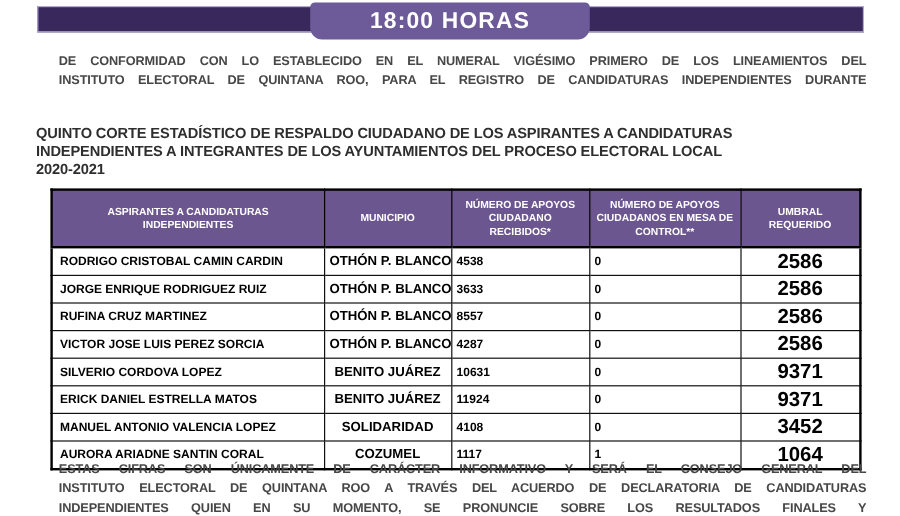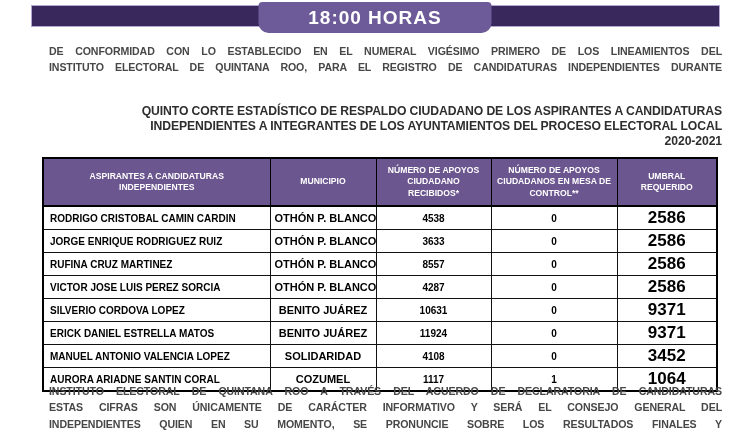--- a/index.html
+++ b/index.html
@@ -29,42 +29,42 @@
     text-align:justify; line-height:16.3px;
     font-weight:bold; font-size:10.6px; color:#474747; letter-spacing:-0.1px;
   }
   .para .line.stretch { text-align-last:justify; }
   .intro  { top:43px; }
   .footer { top:383px; }
 
   
   .title { position:absolute; top:104px; left:30px; right:28px; }
   .title .line {
-    text-align:right; line-height:15px;
+    text-align:left; line-height:15px;
     font-weight:bold; font-size:12.2px; color:#2e2e2e; letter-spacing:-0.1px;
   }
 
   
   .table-wrap { position:absolute; top:157px; left:42px; }
   table { border-collapse:collapse; width:674px; table-layout:fixed; border:2px solid #000; }
   th {
     background:#6c5690; color:#ffffff; font-weight:bold; font-size:8.6px;
     border:1px solid #000; border-bottom:2px solid #000;
     text-align:center; vertical-align:middle; padding:3px 5px; line-height:1.3;
   }
   thead tr { height:48px; }
   th.h-asp { padding:3px 26px; }
   td {
     border:1px solid #111; font-weight:bold; font-size:10px; color:#000;
     padding:1px 4px; height:15px; white-space:nowrap; overflow:hidden;
     vertical-align:middle;
   }
   td.c-name { text-align:left; padding-left:6px; }
   td.c-mun  { text-align:center; font-size:11px; }
-  td.c-num  { text-align:center; }
+  td.c-num  { text-align:left; }
   td.c-umb  { text-align:center; font-size:17px; }
 </style>
 </head>
 <body>
 
 <div class="page">
 
   <div class="bar"></div>
   <div class="tab">
     <span class="time">18:00 HORAS</span>
@@ -163,18 +163,18 @@
       <td class="c-mun">COZUMEL</td>
       <td class="c-num">1117</td>
       <td class="c-num">1</td>
       <td class="c-umb">1064</td>
     </tr>
   </tbody>
     </table>
   </div>
 
   <div class="para footer">
+    <div class="line stretch">ESTAS CIFRAS SON ÚNICAMENTE DE CARÁCTER INFORMATIVO Y SERÁ EL CONSEJO GENERAL DEL</div>
     <div class="line stretch">INSTITUTO ELECTORAL DE QUINTANA ROO A TRAVÉS DEL ACUERDO DE DECLARATORIA DE CANDIDATURAS</div>
-    <div class="line stretch">ESTAS CIFRAS SON ÚNICAMENTE DE CARÁCTER INFORMATIVO Y SERÁ EL CONSEJO GENERAL DEL</div>
     <div class="line stretch">INDEPENDIENTES QUIEN EN SU MOMENTO, SE PRONUNCIE SOBRE LOS RESULTADOS FINALES Y</div>
   </div>
 
 </div>
 
 </body></html>

